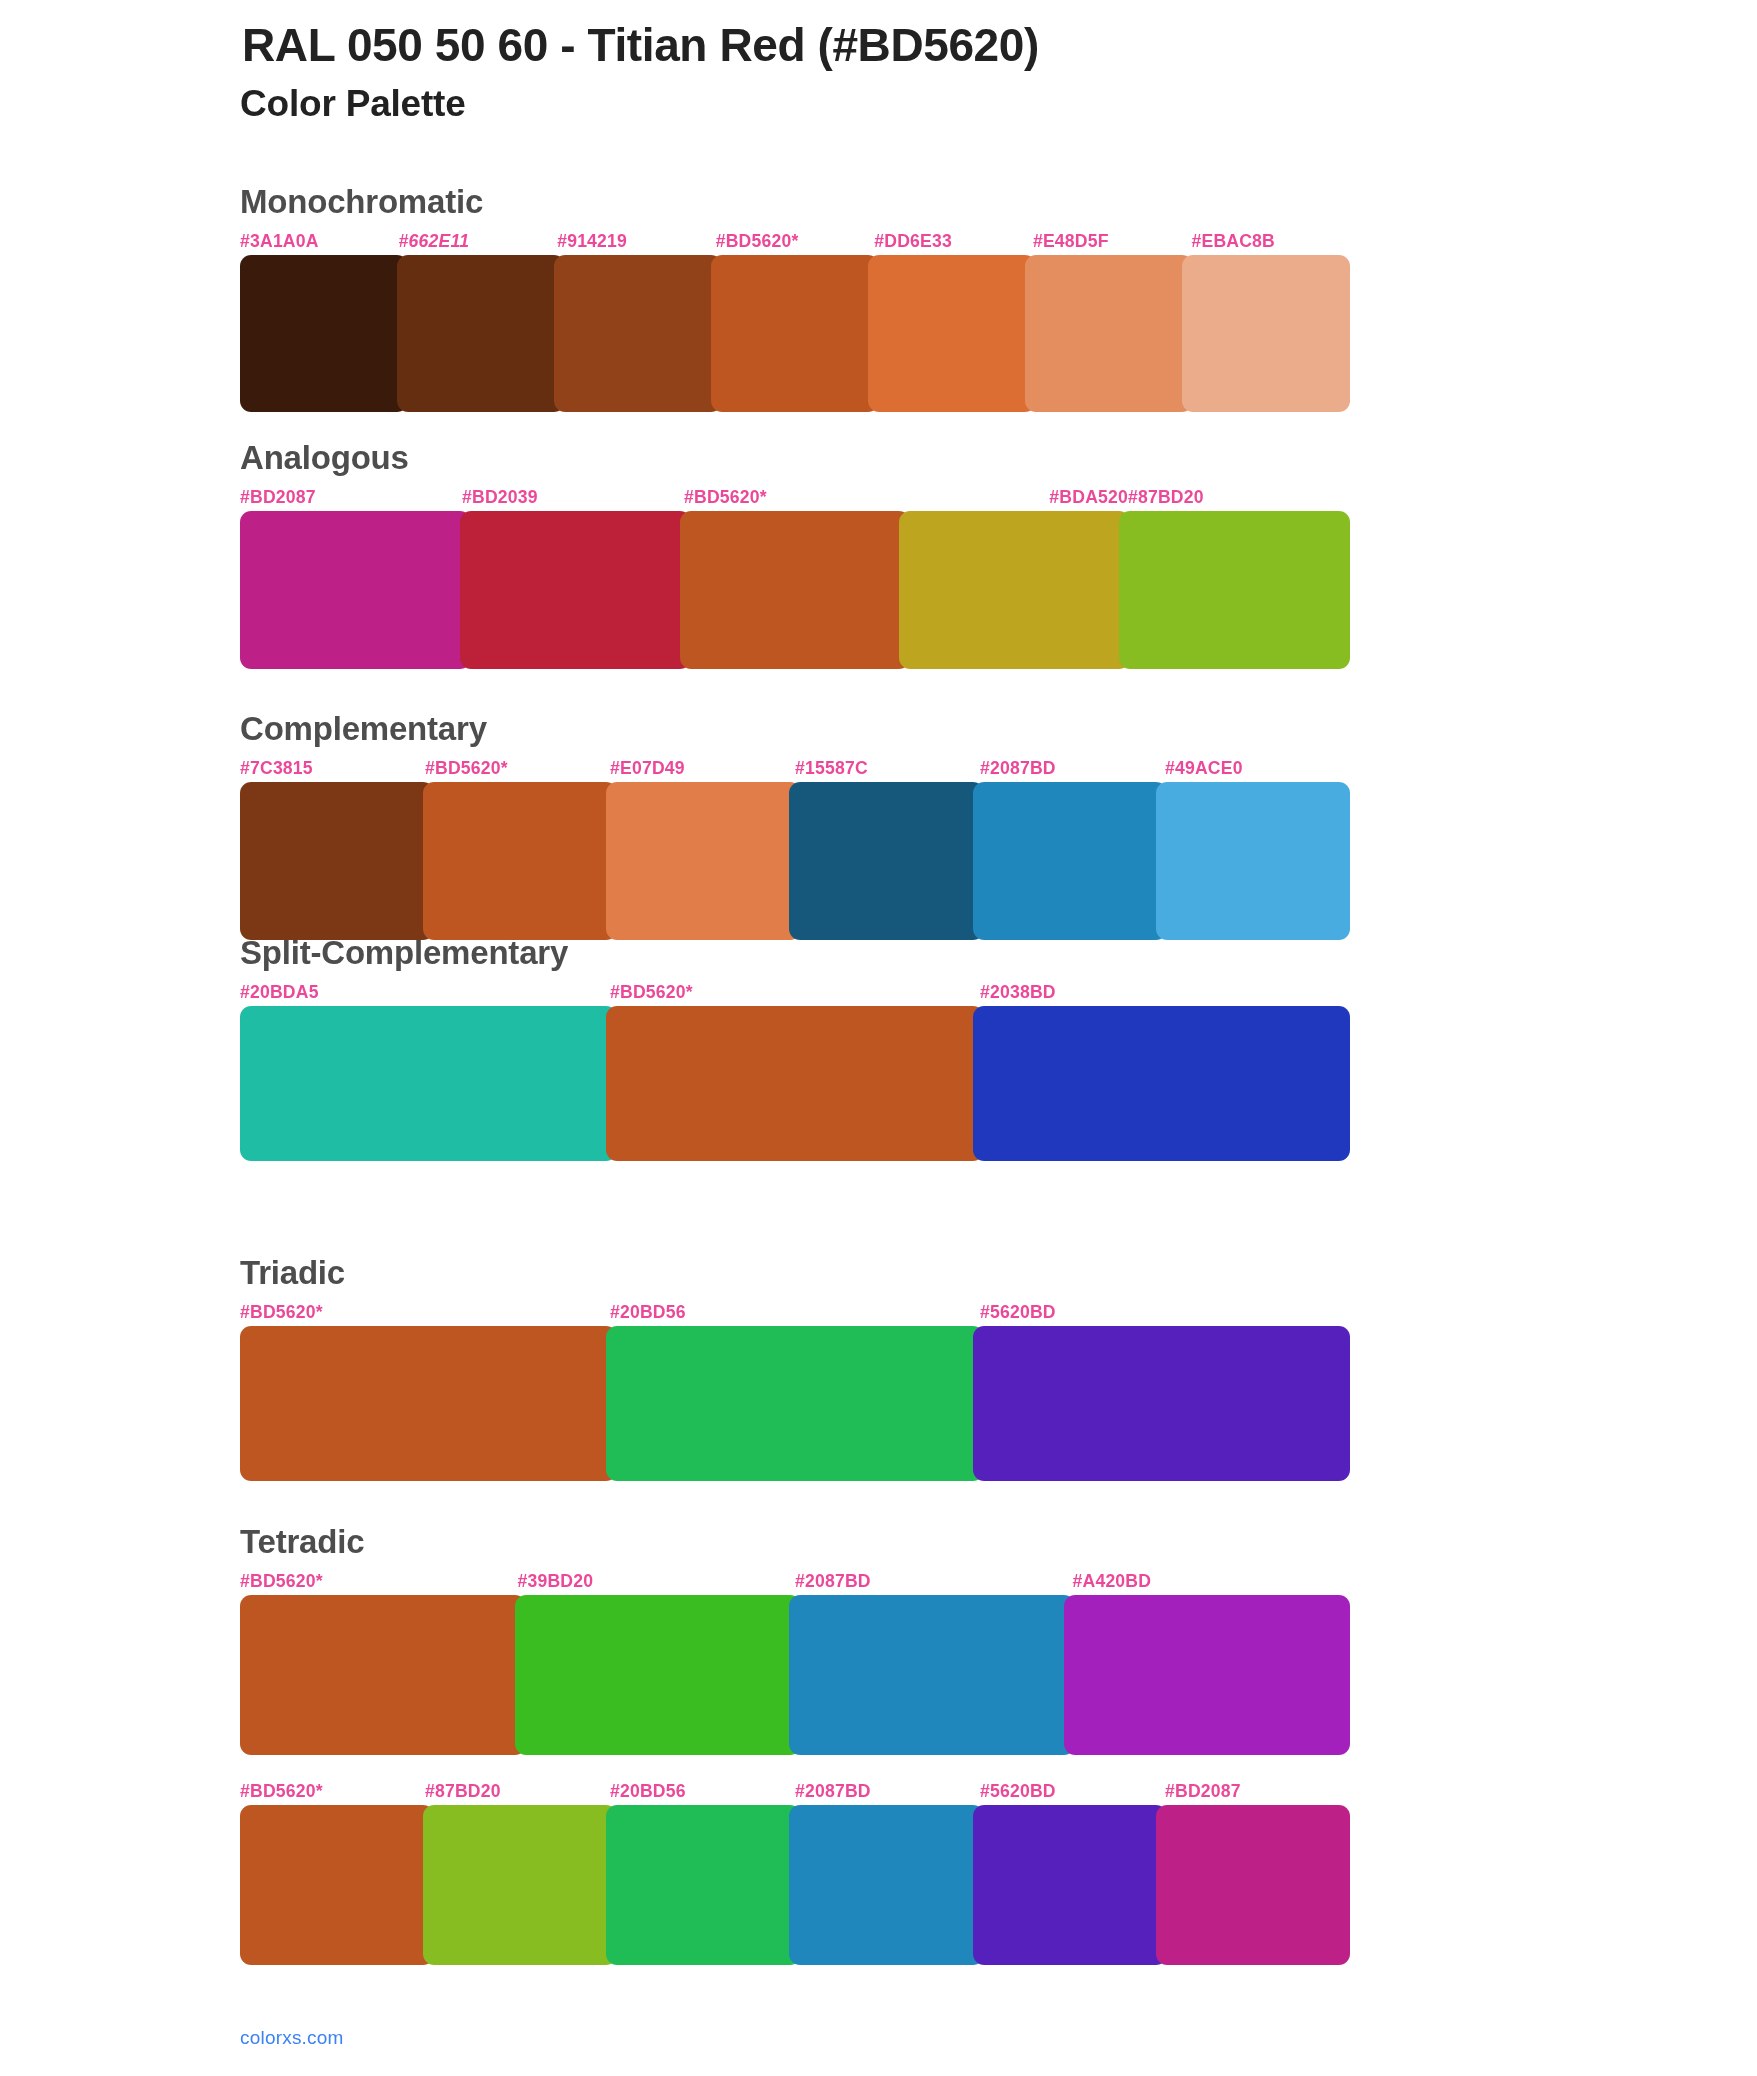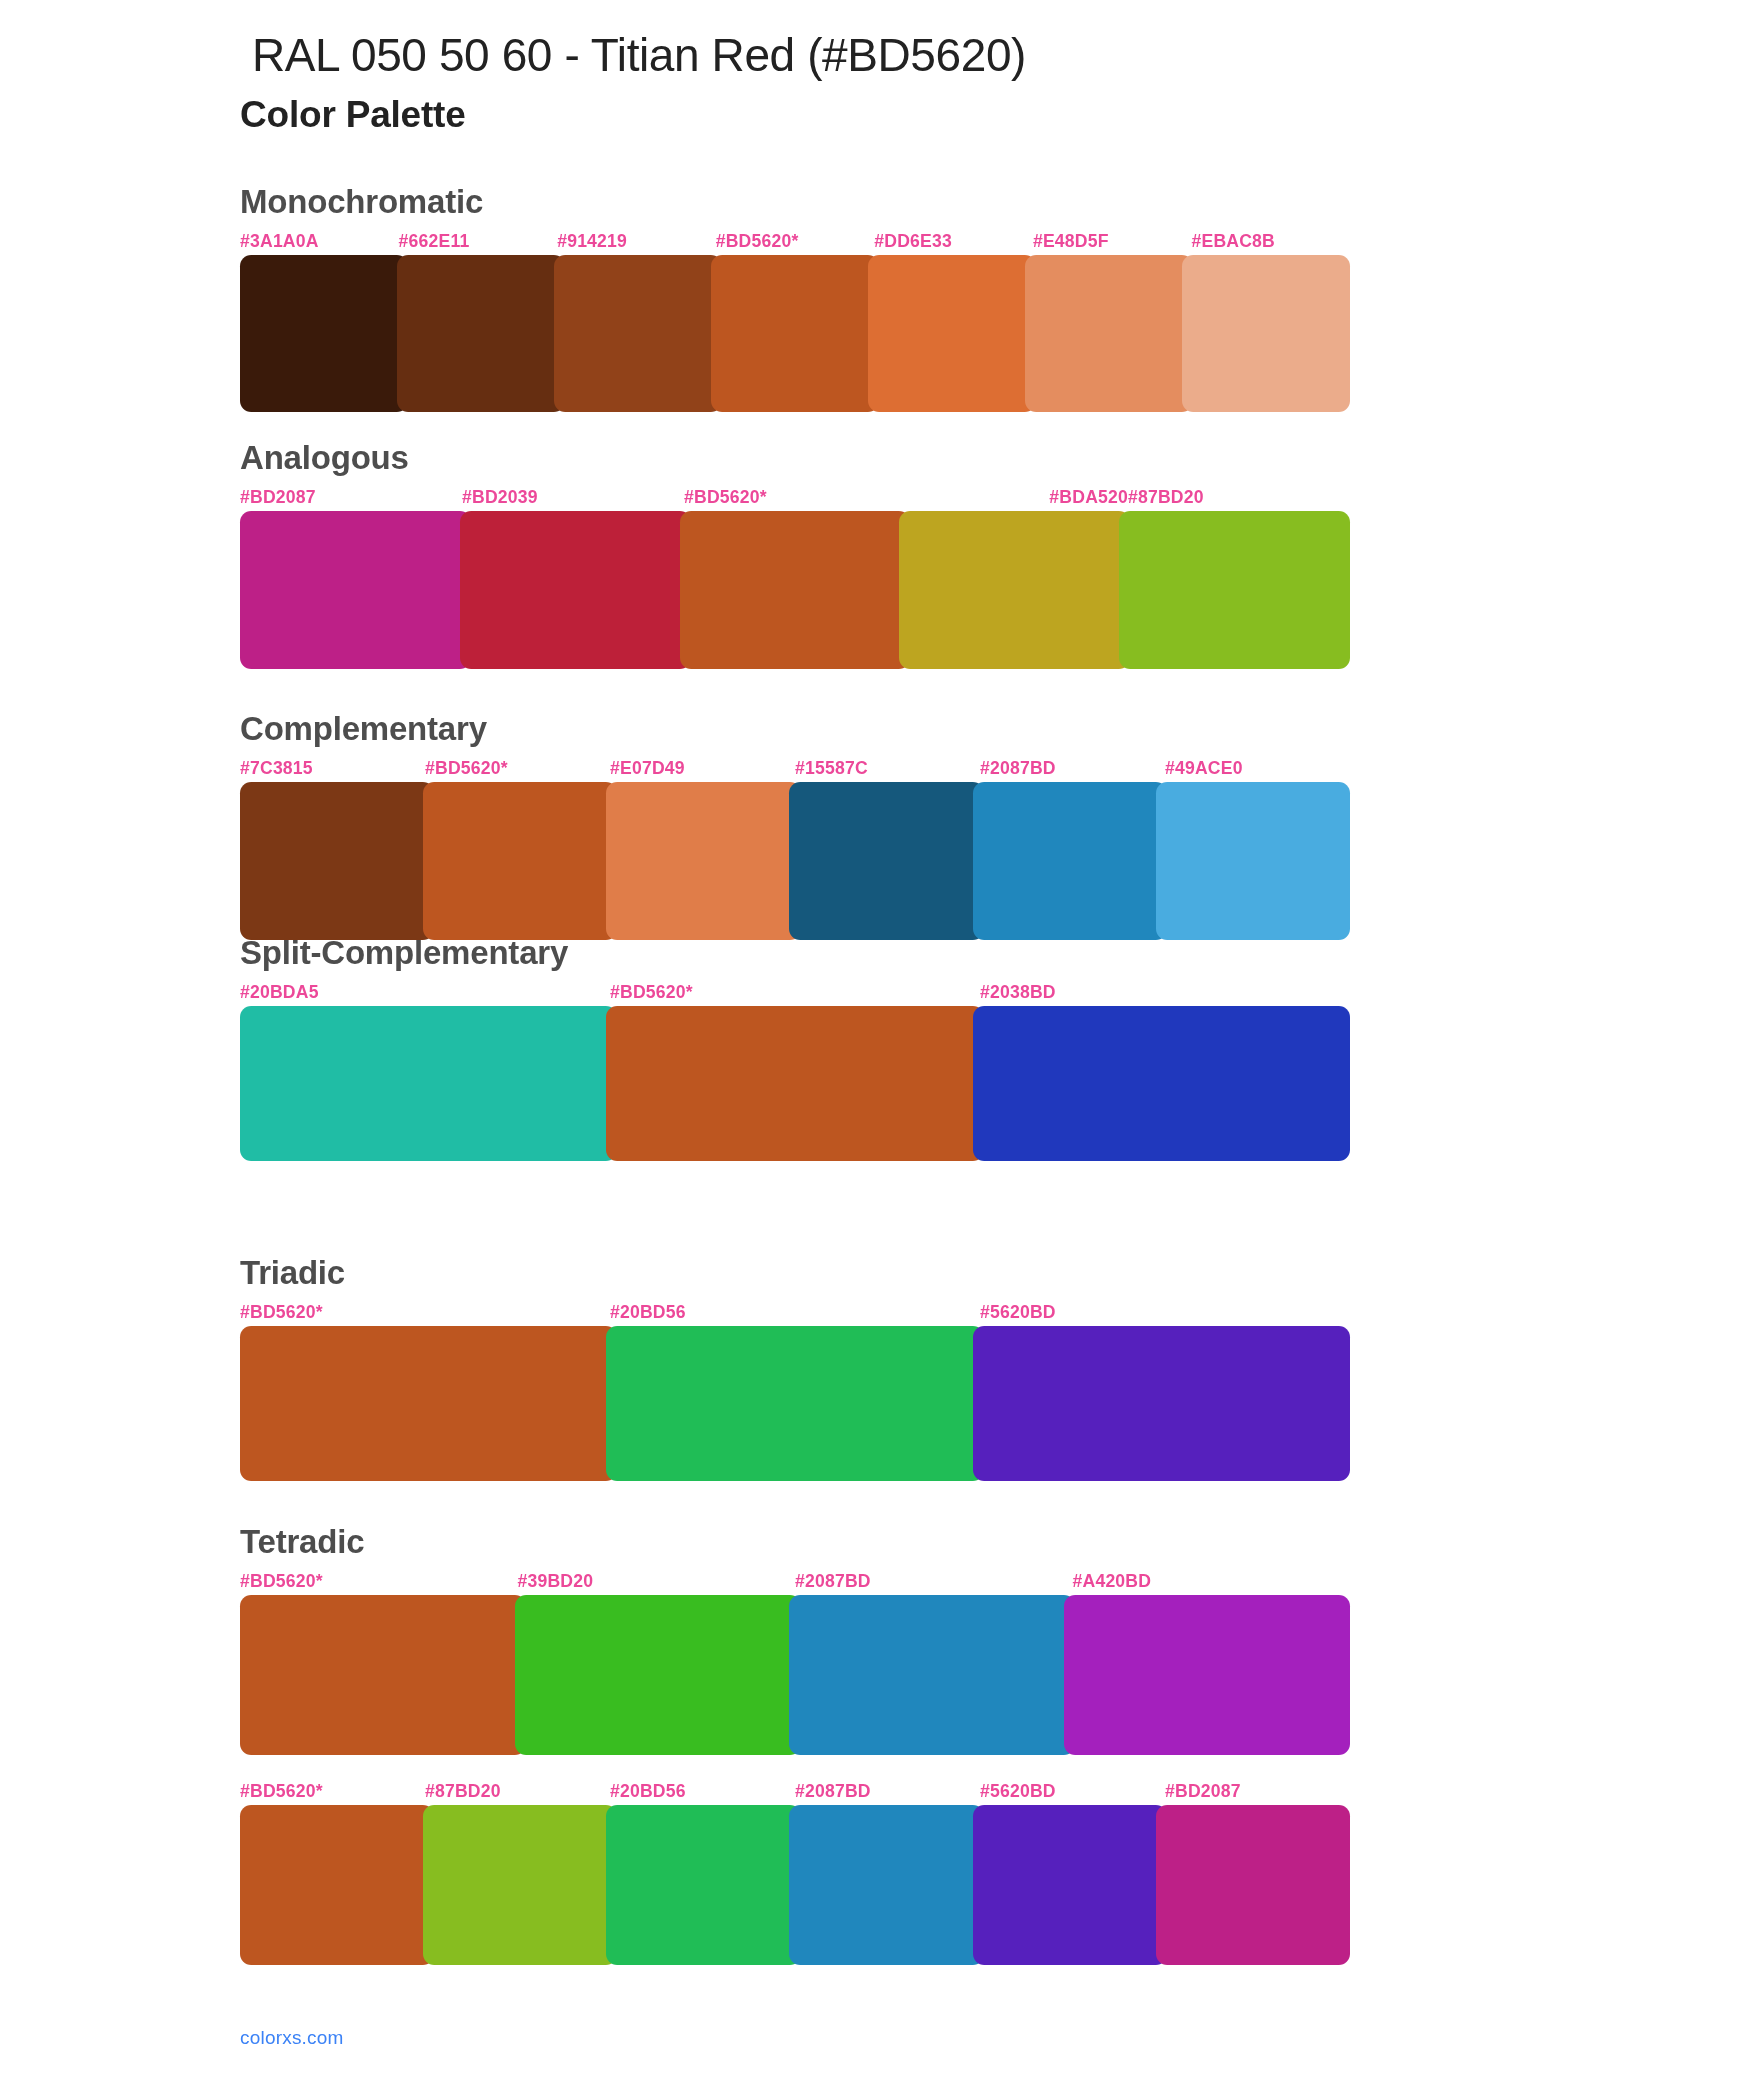--- a/index.html
+++ b/index.html
@@ -22,25 +22,25 @@
     overflow: hidden;
   }
   .header {
     position: absolute;
     left: 240px;
     top: 17.6px;
     width: 1358px;
   }
   .title {
     font-size: 46px;
-    font-weight: normal;
+    font-weight: bold;
     color: #222222;
     letter-spacing: -0.4px;
     line-height: 1.12;
-    margin: 12px;
+    margin: 2px;
     white-space: nowrap;
   }
   .subtitle {
     font-size: 37px;
     font-weight: bold;
     color: #222222;
     letter-spacing: -0.2px;
     line-height: 1.2;
     margin: 11.2px 0 0 0;
     white-space: nowrap;
@@ -113,21 +113,21 @@
   <div class="header">
     <h1 class="title">RAL 050 50 60 - Titian Red (#BD5620)</h1>
     <h2 class="subtitle">Color Palette</h2>
   </div>
 
   <div class="sections" id="sections-container">
       <div class="section" style="top: 185px;">
         <div class="section-title">Monochromatic</div>
         <div class="labels-row">
           <div class="swatch-label" style="flex: 1 1 0px;">#3A1A0A</div>
-          <div class="swatch-label" style="flex: 1 1 0px;">#662E11</div>
+          <div class="swatch-label" style="flex: 1 1 0px; font-style: italic;">#662E11</div>
           <div class="swatch-label" style="flex: 1 1 0px;">#914219</div>
           <div class="swatch-label" style="flex: 1 1 0px;">#BD5620*</div>
           <div class="swatch-label" style="flex: 1 1 0px;">#DD6E33</div>
           <div class="swatch-label" style="flex: 1 1 0px;">#E48D5F</div>
           <div class="swatch-label" style="flex: 1 1 0px;">#EBAC8B</div>
         </div>
         <div class="swatches-row">
           <div class="swatch" style="flex: 1 1 0px; height: 157px; background: rgb(58, 26, 10); z-index: 1;"></div>
           <div class="swatch" style="flex: 1 1 0px; height: 157px; background: rgb(102, 46, 17); z-index: 2;"></div>
           <div class="swatch" style="flex: 1 1 0px; height: 157px; background: rgb(145, 66, 25); z-index: 3;"></div>

